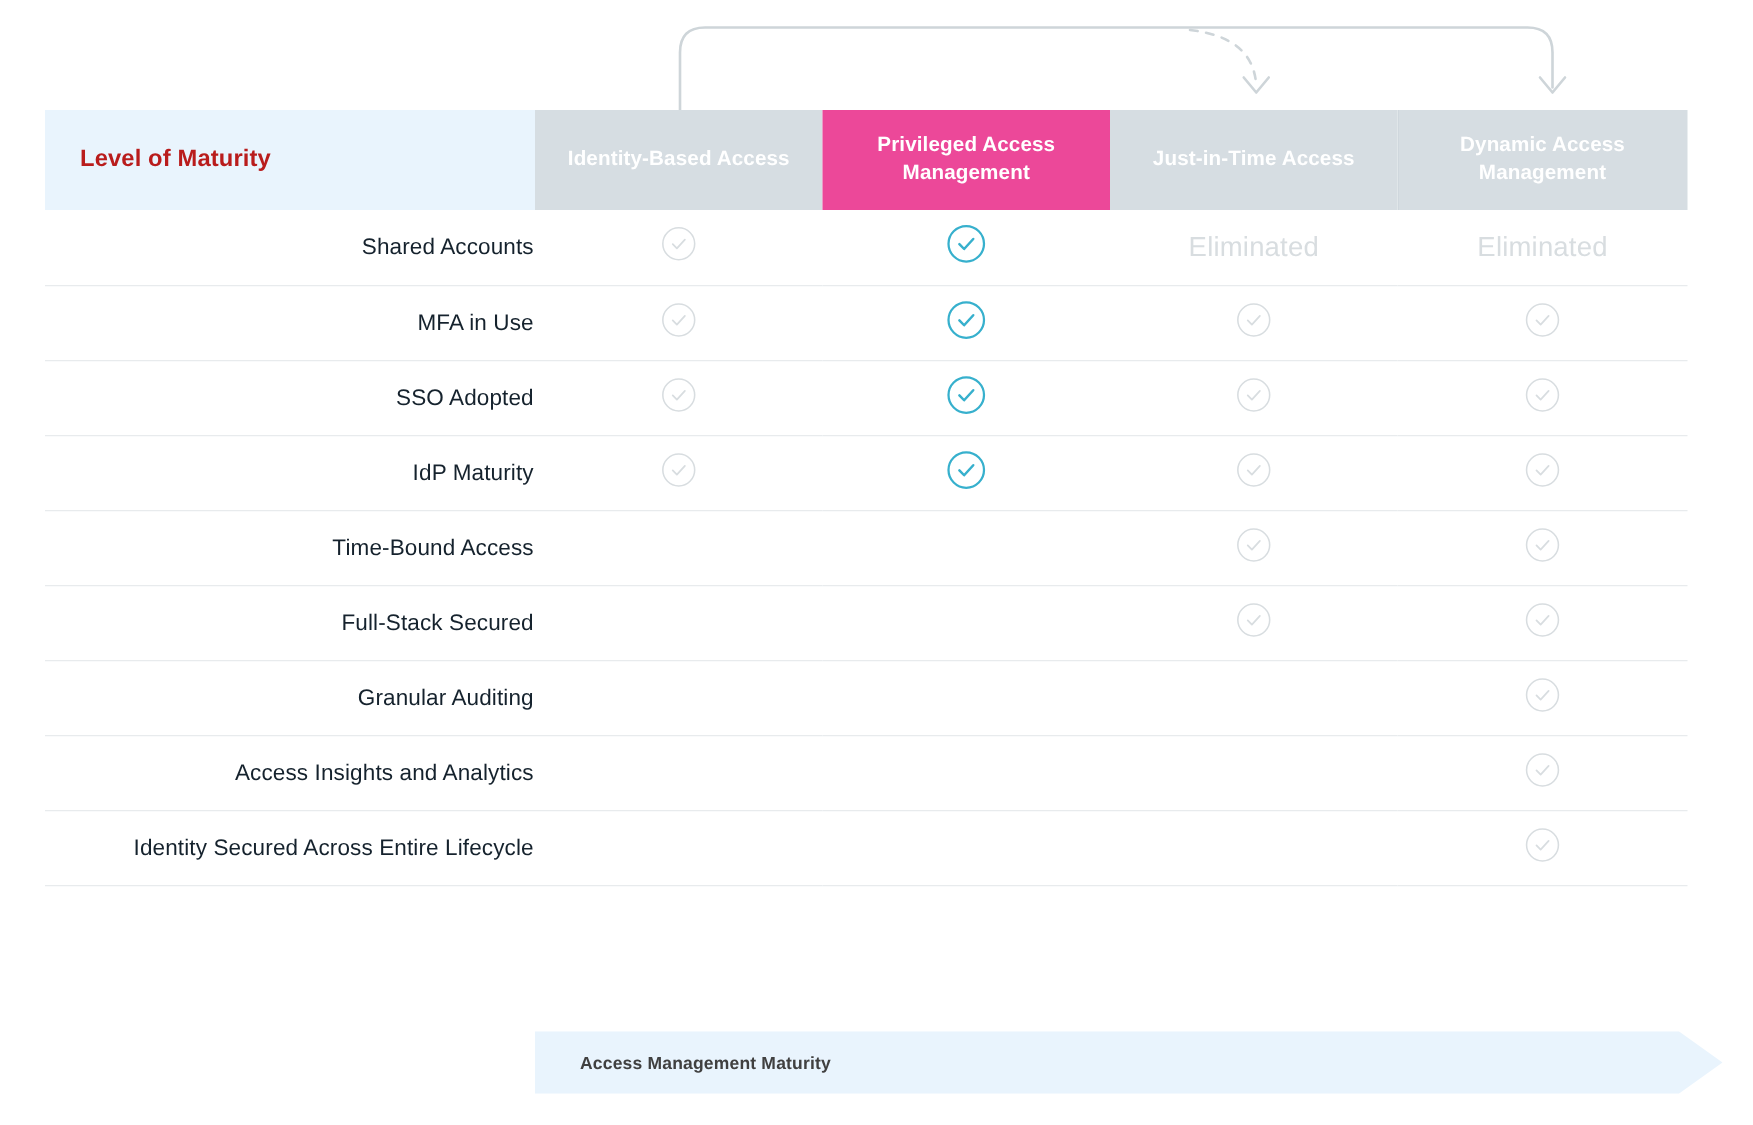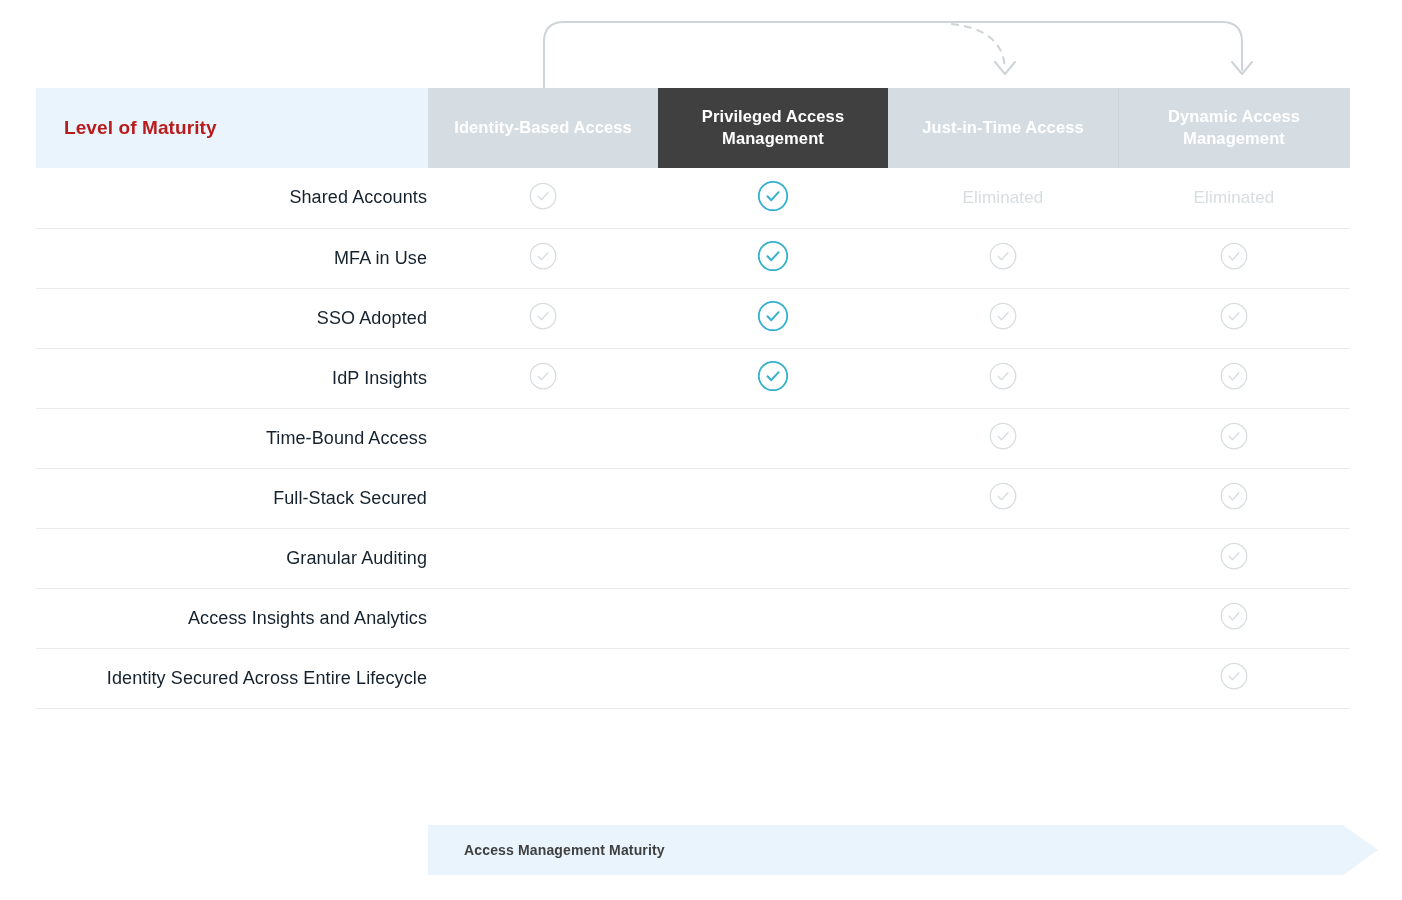--- a/index.html
+++ b/index.html
@@ -66,21 +66,21 @@
     font-weight: 700;
     letter-spacing: 0.1px;
   }
   .hdr-dim {
     background: #d6dde2;
   }
   .hdr-dim.sep {
     box-shadow: inset 1px 0 0 #cdd5db;
   }
   .hdr-active {
-    background: #404040;
+    background: #ec4899;
   }
 
   
   .row-cell {
     height: 60px;
     vertical-align: middle;
     border-bottom: 1px solid #e8ebed;
     box-sizing: border-box;
   }
   .row-label {
@@ -89,21 +89,21 @@
     font-size: 18px;
     color: #15222d;
     font-weight: 400;
     letter-spacing: 0.1px;
     white-space: nowrap;
   }
   .row-mark {
     text-align: center;
   }
   .cell-text {
-    font-size: 17px;
+    font-size: 22px;
     color: #d8dde0;
     letter-spacing: 0.15px;
     white-space: nowrap;
   }
   .mark-wrap {
     display: inline-block;
     line-height: 0;
   }
 
   
@@ -203,21 +203,21 @@
           <td class="row-cell row-mark"><span class="mark-wrap"><svg width="28" height="28" viewBox="0 0 28 28">
                 <circle cx="14" cy="14" r="12.75" fill="none" stroke="#d8dde0" stroke-width="1.25"></circle>
                 <path d="M 9.1875,14.262500000000001 L 12.512500000000001,17.675 L 18.900000000000002,10.674999999999999" fill="none" stroke="#d8dde0" stroke-width="1.4" stroke-linecap="round" stroke-linejoin="round"></path>
               </svg></span></td>
           <td class="row-cell row-mark"><span class="mark-wrap"><svg width="28" height="28" viewBox="0 0 28 28">
                 <circle cx="14" cy="14" r="12.75" fill="none" stroke="#d8dde0" stroke-width="1.25"></circle>
                 <path d="M 9.1875,14.262500000000001 L 12.512500000000001,17.675 L 18.900000000000002,10.674999999999999" fill="none" stroke="#d8dde0" stroke-width="1.4" stroke-linecap="round" stroke-linejoin="round"></path>
               </svg></span></td>
         </tr>
         <tr>
-          <td class="row-cell row-label">IdP Insights</td>
+          <td class="row-cell row-label">IdP Maturity</td>
           <td class="row-cell row-mark"><span class="mark-wrap"><svg width="28" height="28" viewBox="0 0 28 28">
                 <circle cx="14" cy="14" r="12.75" fill="none" stroke="#d8dde0" stroke-width="1.25"></circle>
                 <path d="M 9.1875,14.262500000000001 L 12.512500000000001,17.675 L 18.900000000000002,10.674999999999999" fill="none" stroke="#d8dde0" stroke-width="1.4" stroke-linecap="round" stroke-linejoin="round"></path>
               </svg></span></td>
           <td class="row-cell row-mark"><span class="mark-wrap"><svg width="32" height="32" viewBox="0 0 32 32">
                 <circle cx="16" cy="16" r="14.2" fill="none" stroke="#37b0cd" stroke-width="1.8"></circle>
                 <path d="M 10.5,16.3 L 14.3,20.2 L 21.6,12.2" fill="none" stroke="#37b0cd" stroke-width="2" stroke-linecap="round" stroke-linejoin="round"></path>
               </svg></span></td>
           <td class="row-cell row-mark"><span class="mark-wrap"><svg width="28" height="28" viewBox="0 0 28 28">
                 <circle cx="14" cy="14" r="12.75" fill="none" stroke="#d8dde0" stroke-width="1.25"></circle>

